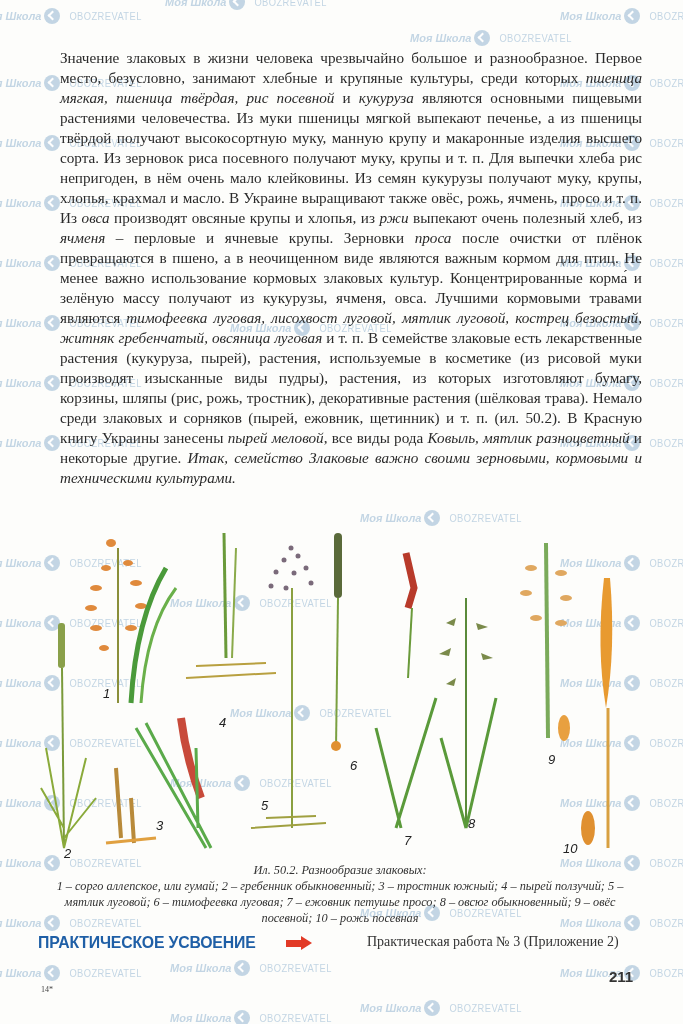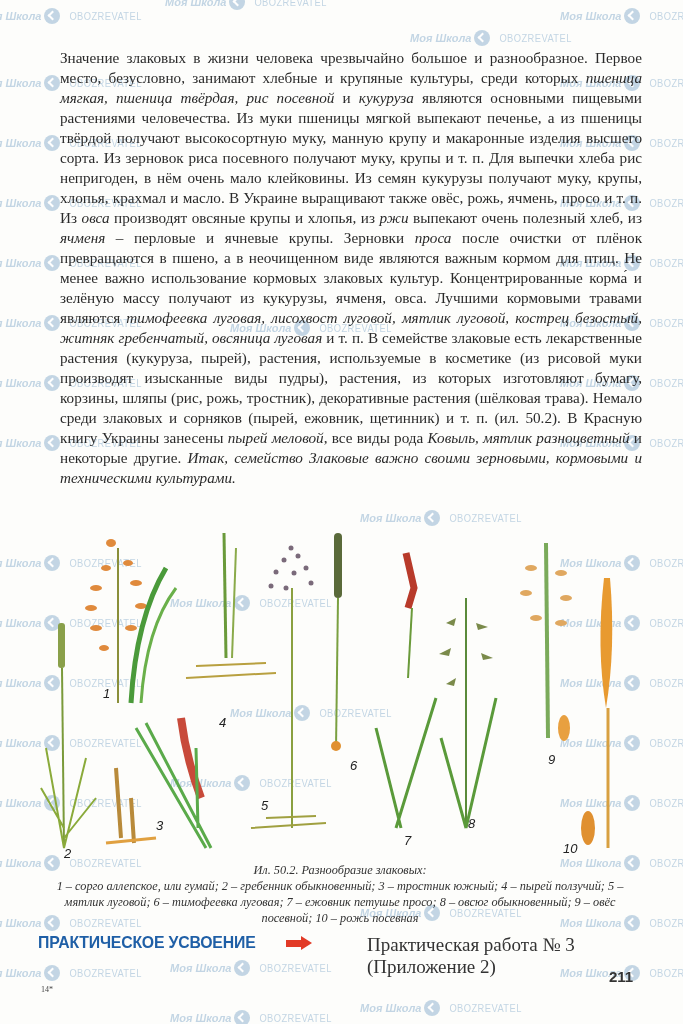--- a/index.html
+++ b/index.html
@@ -50,21 +50,21 @@
     .practice-title {
       font-family: "Liberation Sans", sans-serif; font-weight: bold; font-size: 17px;
       color: #1f5fa6; letter-spacing: -.2px; transform: scaleX(.93); transform-origin: left;
     }
     .arrow { width: 28px; height: 14px; position: relative; margin-left: -6px; }
     .arrow::before { content: ""; position: absolute; left: 0; top: 4px; width: 16px; height: 7px; background: #e23a26; }
     .arrow::after {
       content: ""; position: absolute; left: 15px; top: 0; width: 0; height: 0;
       border-top: 7px solid transparent; border-bottom: 7px solid transparent; border-left: 11px solid #e23a26;
     }
-    .practice-work { position: absolute; left: 367px; top: 934px; font-size: 19px; color: #333; }
+    .practice-work { position: absolute; left: 367px; top: 934px; font-size: 14px; color: #333; }
     .page-num {
       position: absolute; left: 609px; top: 968px; font-family: "Liberation Sans", sans-serif;
       font-weight: bold; font-size: 15px; color: #333;
     }
     .sig { position: absolute; left: 41px; top: 985px; font-size: 8px; color: #444; }
   </style>
 </head>
 <body>
 
 <div id="wm-layer">

